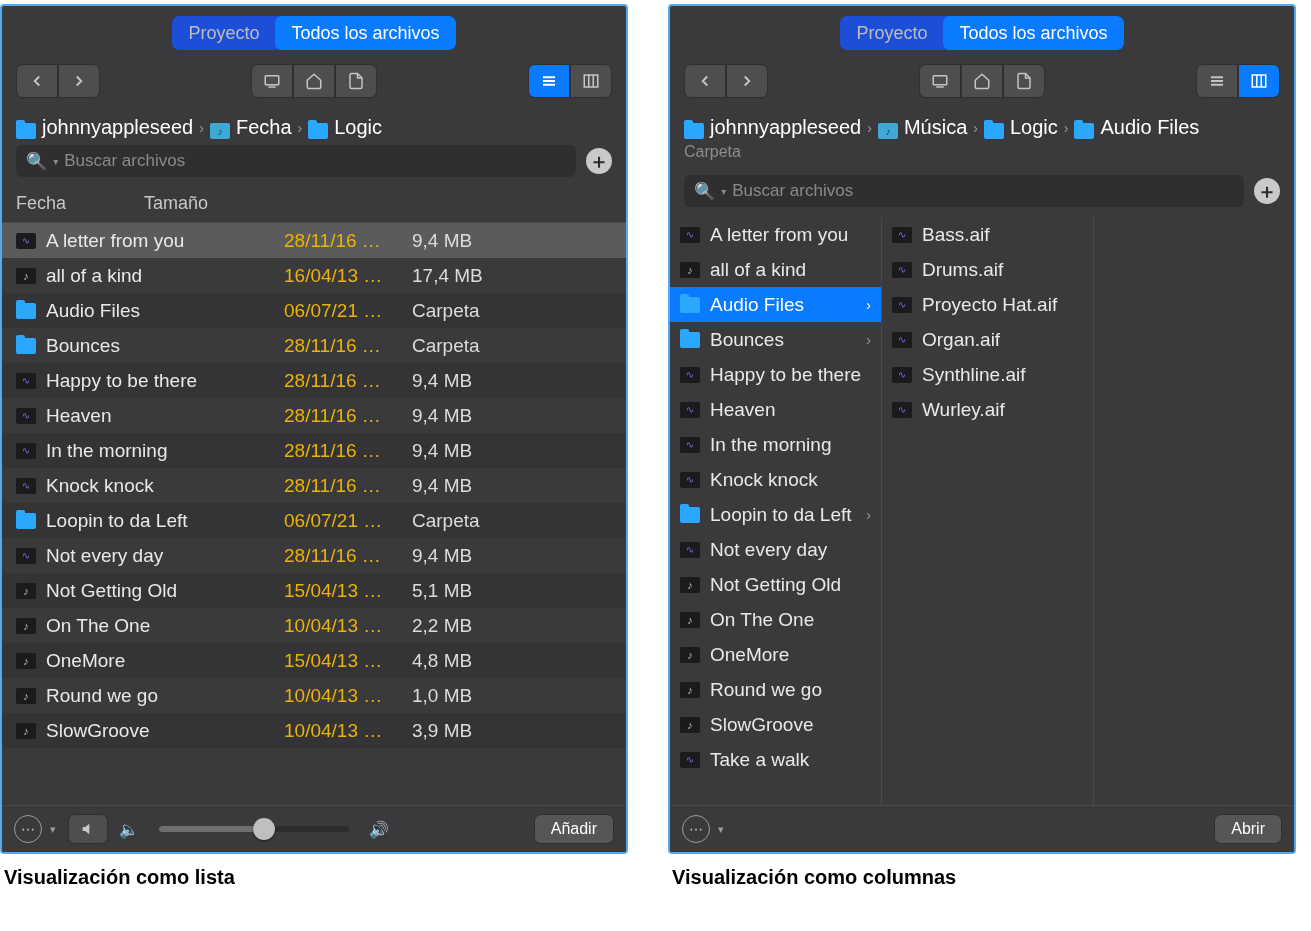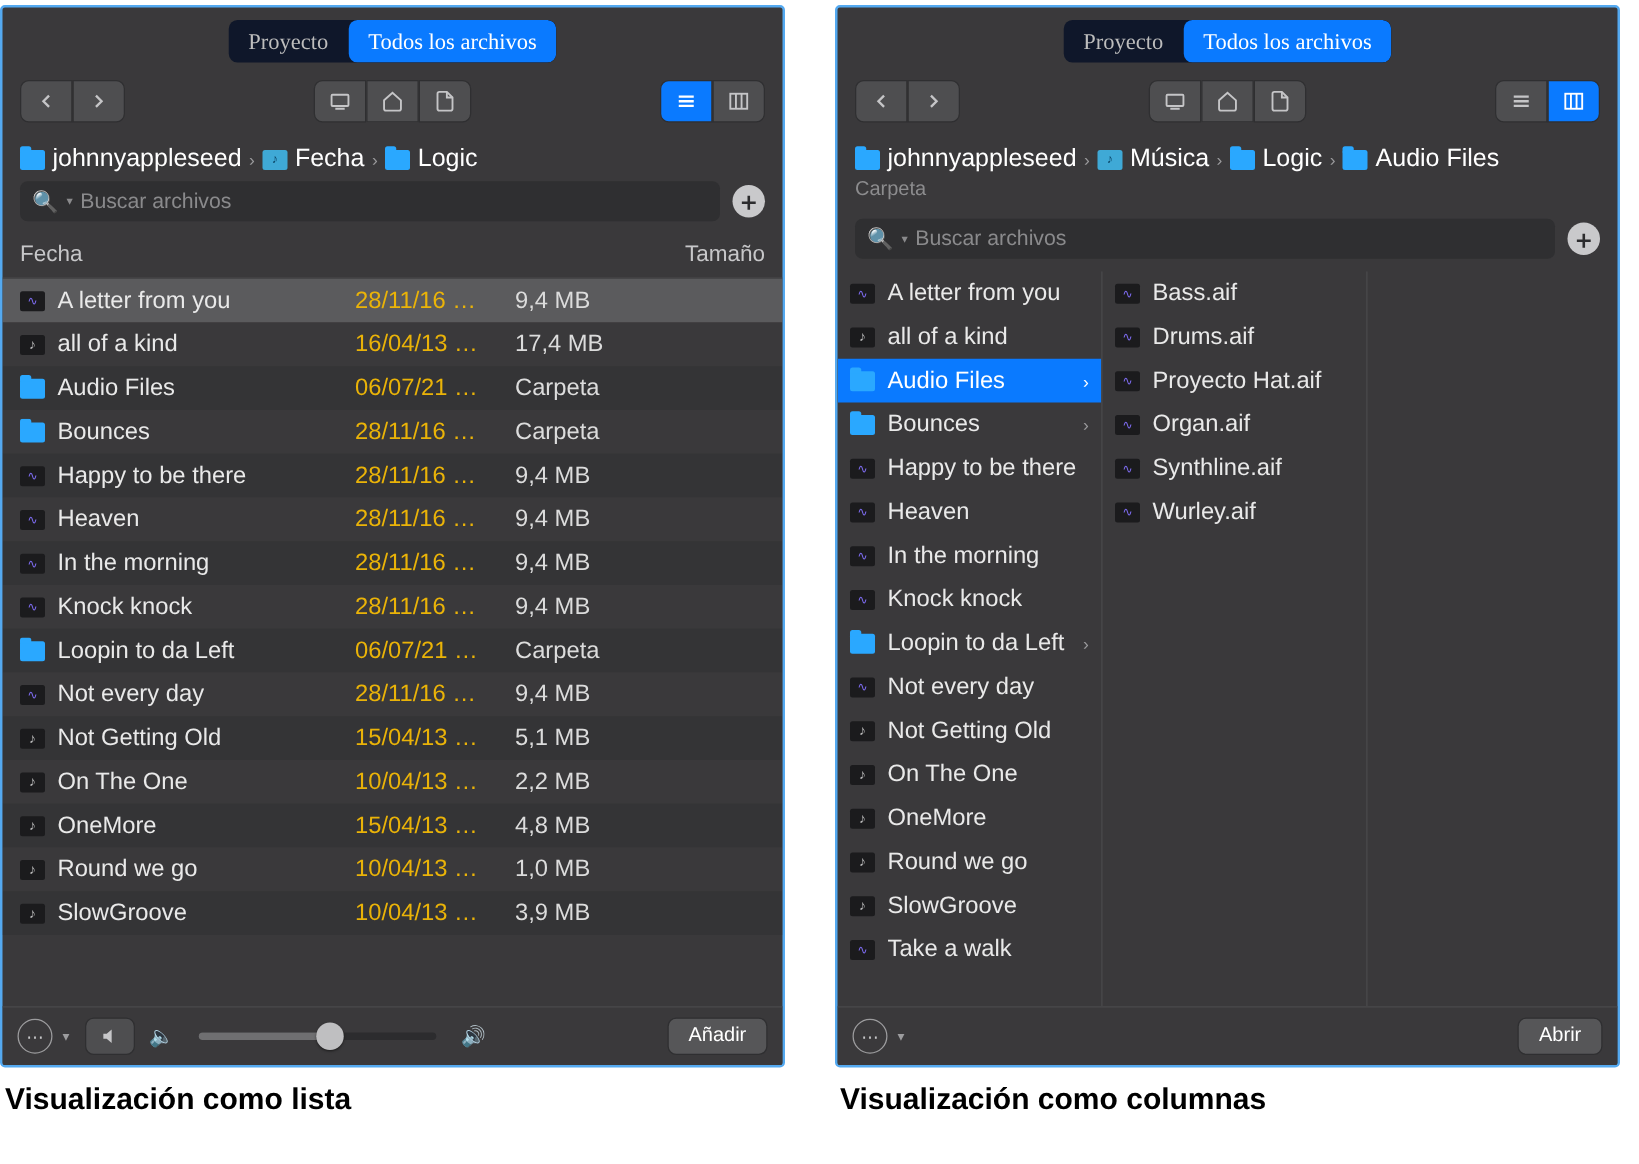--- a/index.html
+++ b/index.html
@@ -22,36 +22,35 @@
     background: #3a393b;
     border: 2px solid #54a9f0;
     border-radius: 4px;
     display: flex;
     flex-direction: column;
     overflow: hidden;
   }
   .caption {
     color:#000;
     font-weight:700;
-    font-size:24px;
+    font-size:20px;
     padding: 12px 4px 0 4px;
   }
   
   .top-tabs {
     display:flex;
     justify-content:center;
     padding:10px 0 8px;
   }
   .seg {
     display:flex;
-    background:#0f172a;
+    background:#1d4ed8;
     border-radius:7px;
     height:34px;
     overflow:hidden;
-    font-family:Liberation Serif, serif;
   }
   .seg .tab {
     padding:0 16px;
     line-height:34px;
     font-size:18px;
     color:#bdbdbd;
     cursor:pointer;
   }
   .seg .tab.active {
     background:#0a7aff;
@@ -84,21 +83,21 @@
   
   .crumbs {
     display:flex;
     align-items:center;
     gap:6px;
     padding: 8px 14px 2px;
     font-size:20px;
     color:#fff;
     flex-wrap:wrap;
   }
-  .crumb { display:flex; align-items:center; gap:6px; cursor:pointer; white-space:nowrap;}
+  .crumb { display:flex; align-items:flex-end; gap:6px; cursor:pointer; white-space:nowrap;}
   .crumb .fico { width:20px; height:16px; background:#2aa8ff; border-radius:2px; position:relative; }
   .crumb .fico::before { content:""; position:absolute; top:-3px; left:0; width:9px; height:5px; background:#2aa8ff; border-radius:2px 2px 0 0;}
   .crumb .mico { width:20px; height:16px; background:#3fa9d6; border-radius:2px; display:flex; align-items:center; justify-content:center; font-size:10px; color:#0a4566;}
   .chev { color:#9a9a9c; font-size:14px; }
   .subtype {
     color:#8c8c8e;
     font-size:16px;
     padding: 2px 14px 10px;
   }
   
@@ -129,21 +128,21 @@
   
   .thead {
     display:flex;
     padding: 10px 14px 8px;
     color:#c7c7c9;
     font-size:18px;
     border-bottom:1px solid #4a4a4c;
   }
   .thead .c1 { flex: 0 0 268px; display:flex; align-items:center; gap:8px;}
   .thead .c2 { flex: 0 0 128px; }
-  .thead .c3 { flex: 1; text-align: right; }
+  .thead .c3 { flex: 1; }
   .sort-caret { margin-left:auto; margin-right:12px; font-size:12px; color:#aeaeb0;}
   .rows { flex:1; overflow:hidden; }
   .row {
     display:flex;
     align-items:center;
     height:35px;
     padding:0 14px;
     font-size:19px;
     color:#e9e9e9;
     cursor:pointer;

